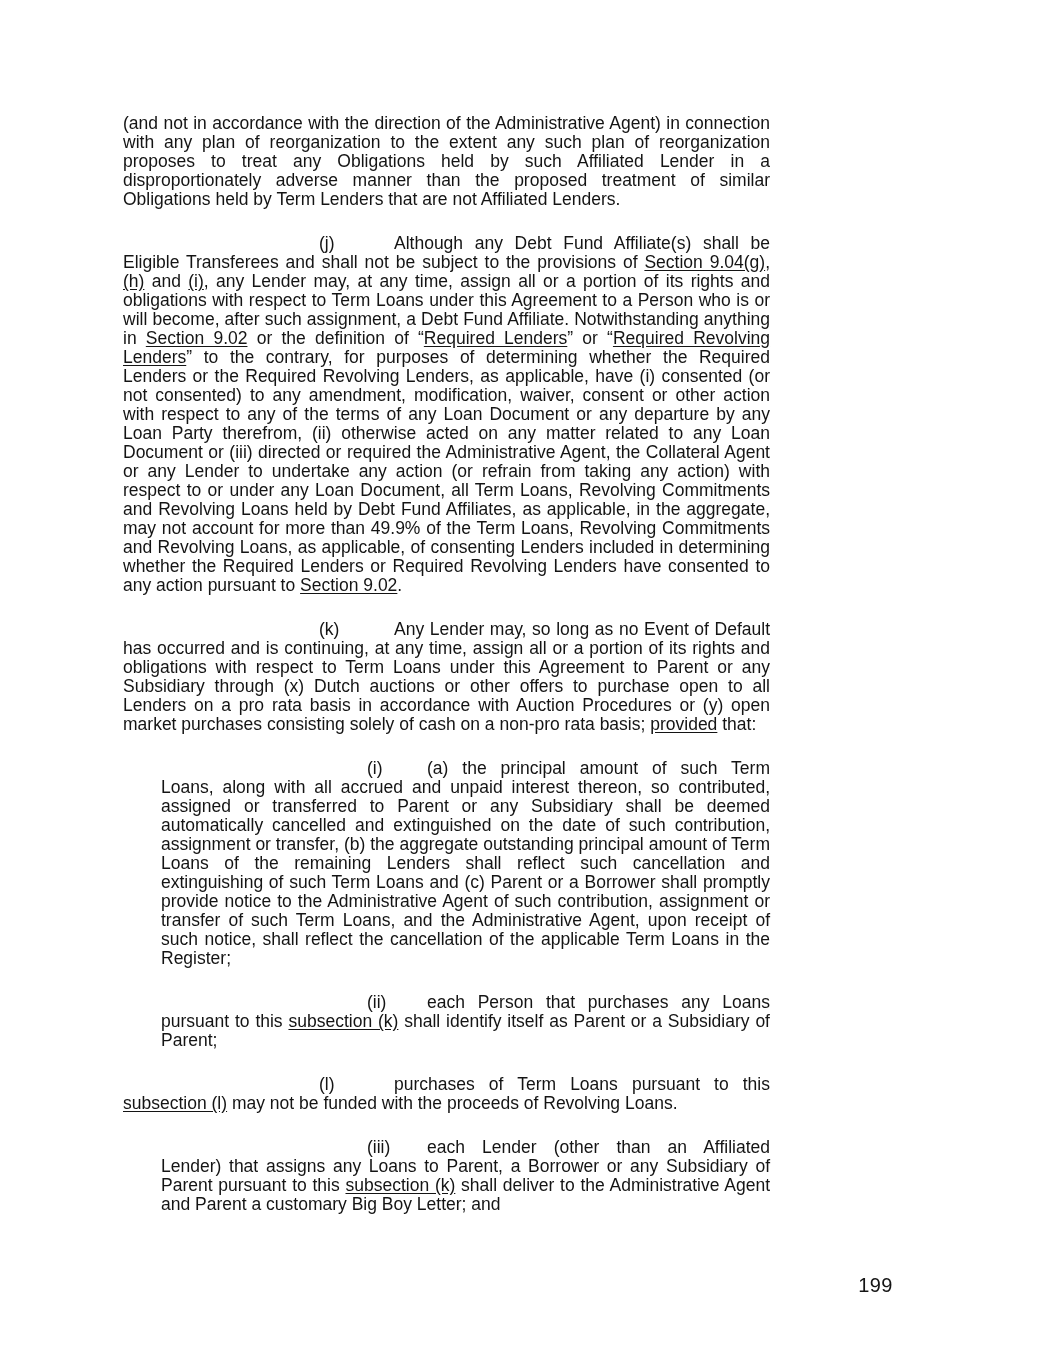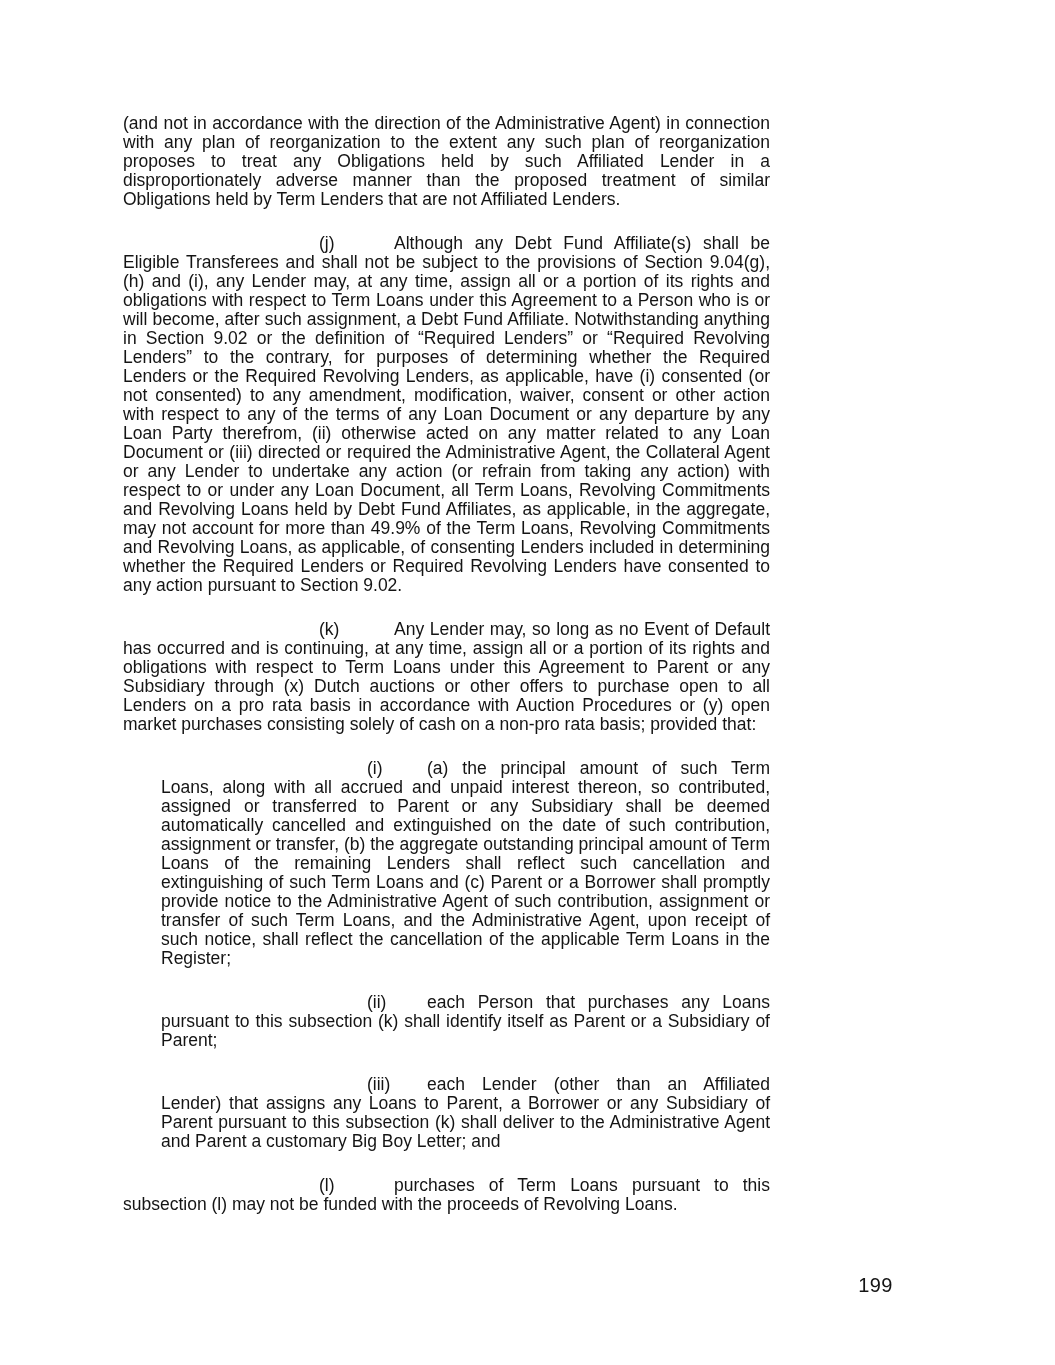--- a/index.html
+++ b/index.html
@@ -34,20 +34,21 @@
     margin-left: 38px;
     text-indent: 206px;
   }
   .marker {
     display: inline-block;
     text-indent: 0;
   }
   .para.main .marker { min-width: 75px; }
   .para.sub  .marker { min-width: 60px; }
   .u {
+    text-decoration: underline;
     text-underline-offset: 2px;
   }
   .page-number {
     position: absolute;
     left: 0;
     right: 0;
     top: 1276px;
     text-align: right;
     font-size: 20px;
     letter-spacing: 0.5px;
@@ -56,17 +57,17 @@
 </head>
 <body>
 
 <div class="page">
   <div>
     <p class="para flush"><span>(and not in accordance with the direction of the Administrative Agent) in connection with any plan of reorganization to the extent any such plan of reorganization proposes to treat any Obligations held by such Affiliated Lender in a disproportionately adverse manner than the proposed treatment of similar Obligations held by Term Lenders that are not Affiliated Lenders.</span></p>
     <p class="para main"><span class="marker">(j)</span><span>Although any Debt Fund Affiliate(s) shall be Eligible Transferees and shall not be subject to the provisions of </span><span class="u">Section 9.04(g)</span><span>, </span><span class="u">(h)</span><span> and </span><span class="u">(i)</span><span>, any Lender may, at any time, assign all or a portion of its rights and obligations with respect to Term Loans under this Agreement to a Person who is or will become, after such assignment, a Debt Fund Affiliate. Notwithstanding anything in </span><span class="u">Section 9.02</span><span> or the definition of “</span><span class="u">Required Lenders</span><span>” or “</span><span class="u">Required Revolving Lenders</span><span>” to the contrary, for purposes of determining whether the Required Lenders or the Required Revolving Lenders, as applicable, have (i) consented (or not consented) to any amendment, modification, waiver, consent or other action with respect to any of the terms of any Loan Document or any departure by any Loan Party therefrom, (ii) otherwise acted on any matter related to any Loan Document or (iii) directed or required the Administrative Agent, the Collateral Agent or any Lender to undertake any action (or refrain from taking any action) with respect to or under any Loan Document, all Term Loans, Revolving Commitments and Revolving Loans held by Debt Fund Affiliates, as applicable, in the aggregate, may not account for more than 49.9% of the Term Loans, Revolving Commitments and Revolving Loans, as applicable, of consenting Lenders included in determining whether the Required Lenders or Required Revolving Lenders have consented to any action pursuant to </span><span class="u">Section 9.02</span><span>.</span></p>
     <p class="para main"><span class="marker">(k)</span><span>Any Lender may, so long as no Event of Default has occurred and is continuing, at any time, assign all or a portion of its rights and obligations with respect to Term Loans under this Agreement to Parent or any Subsidiary through (x) Dutch auctions or other offers to purchase open to all Lenders on a pro rata basis in accordance with Auction Procedures or (y) open market purchases consisting solely of cash on a non-pro rata basis; </span><span class="u">provided</span><span> that:</span></p>
     <p class="para sub"><span class="marker">(i)</span><span>(a) the principal amount of such Term Loans, along with all accrued and unpaid interest thereon, so contributed, assigned or transferred to Parent or any Subsidiary shall be deemed automatically cancelled and extinguished on the date of such contribution, assignment or transfer, (b) the aggregate outstanding principal amount of Term Loans of the remaining Lenders shall reflect such cancellation and extinguishing of such Term Loans and (c) Parent or a Borrower shall promptly provide notice to the Administrative Agent of such contribution, assignment or transfer of such Term Loans, and the Administrative Agent, upon receipt of such notice, shall reflect the cancellation of the applicable Term Loans in the Register;</span></p>
     <p class="para sub"><span class="marker">(ii)</span><span>each Person that purchases any Loans pursuant to this </span><span class="u">subsection (k)</span><span> shall identify itself as Parent or a Subsidiary of Parent;</span></p>
+    <p class="para main"><span class="marker">(l)</span><span>purchases of Term Loans pursuant to this </span><span class="u">subsection (l)</span><span> may not be funded with the proceeds of Revolving Loans.</span></p>
     <p class="para sub"><span class="marker">(iii)</span><span>each Lender (other than an Affiliated Lender) that assigns any Loans to Parent, a Borrower or any Subsidiary of Parent pursuant to this </span><span class="u">subsection (k)</span><span> shall deliver to the Administrative Agent and Parent a customary Big Boy Letter; and</span></p>
-    <p class="para main"><span class="marker">(l)</span><span>purchases of Term Loans pursuant to this </span><span class="u">subsection (l)</span><span> may not be funded with the proceeds of Revolving Loans.</span></p>
   </div>
   <div class="page-number">199</div>
 </div>
 
 </body></html>

